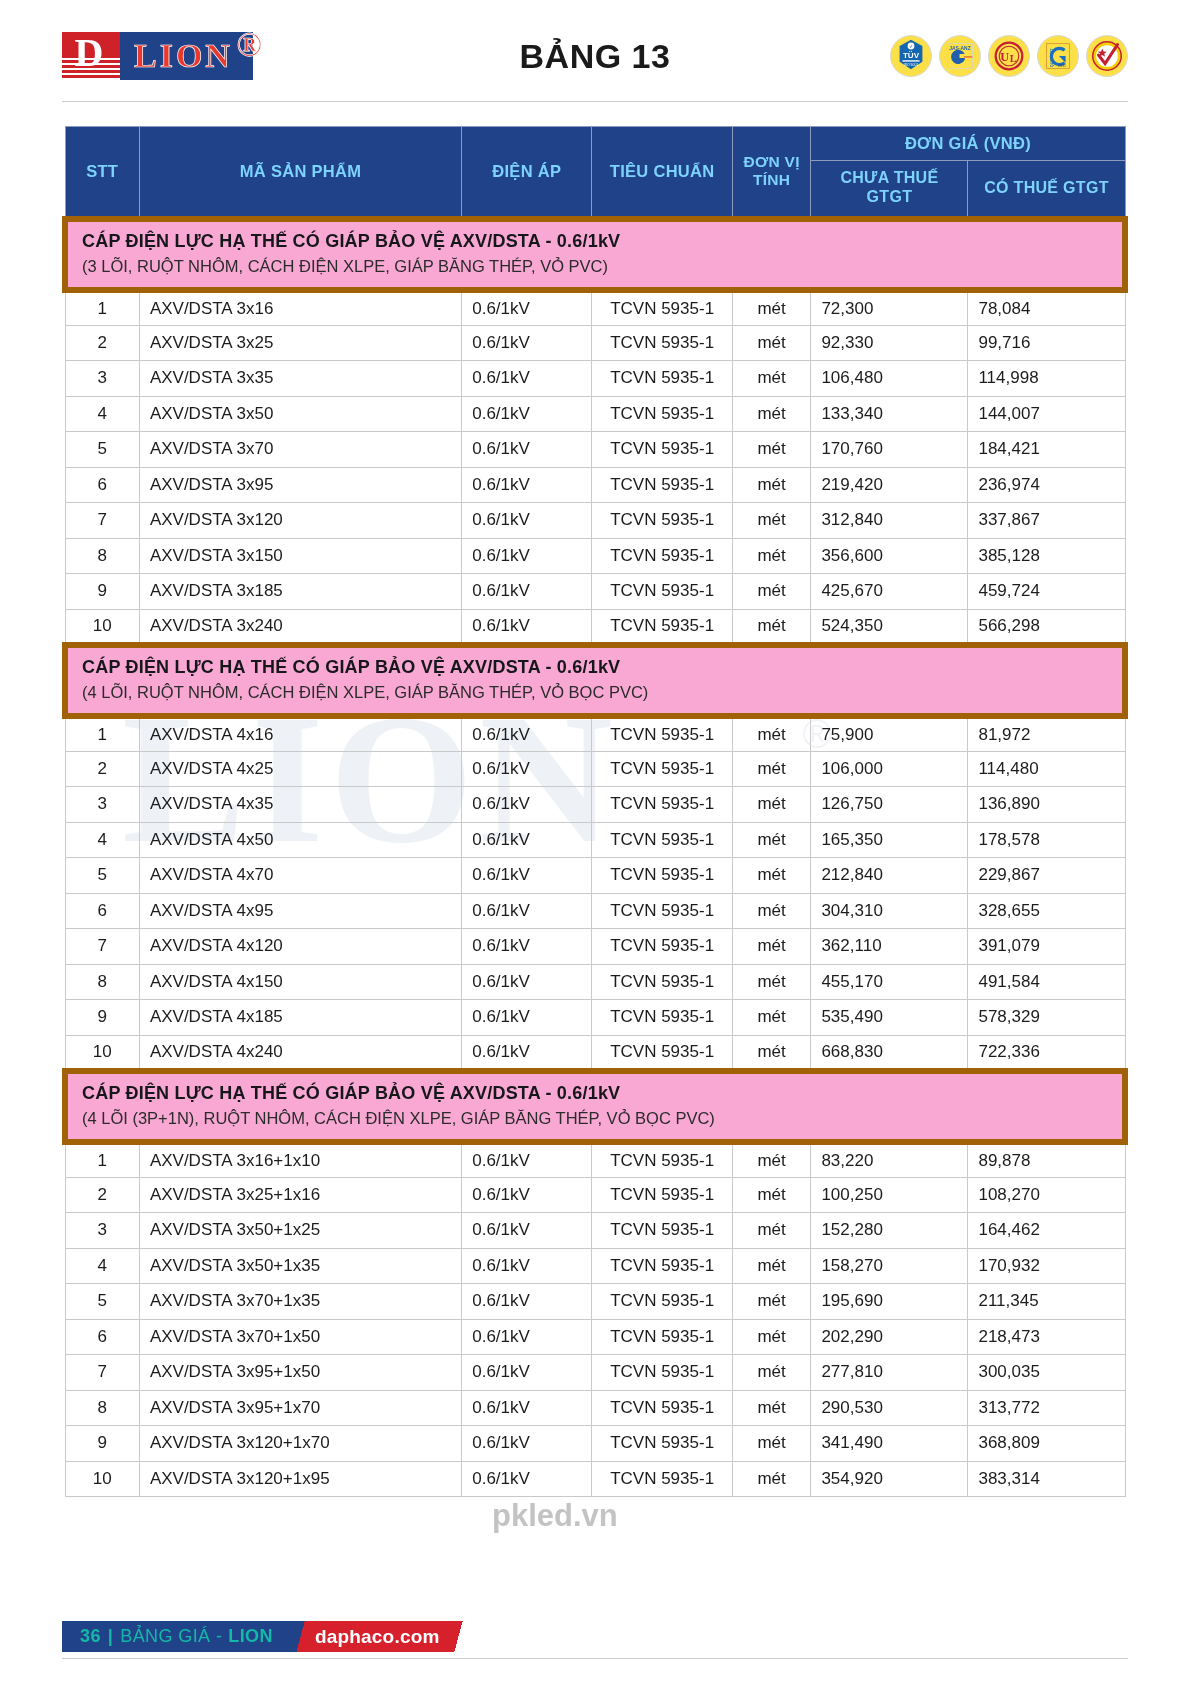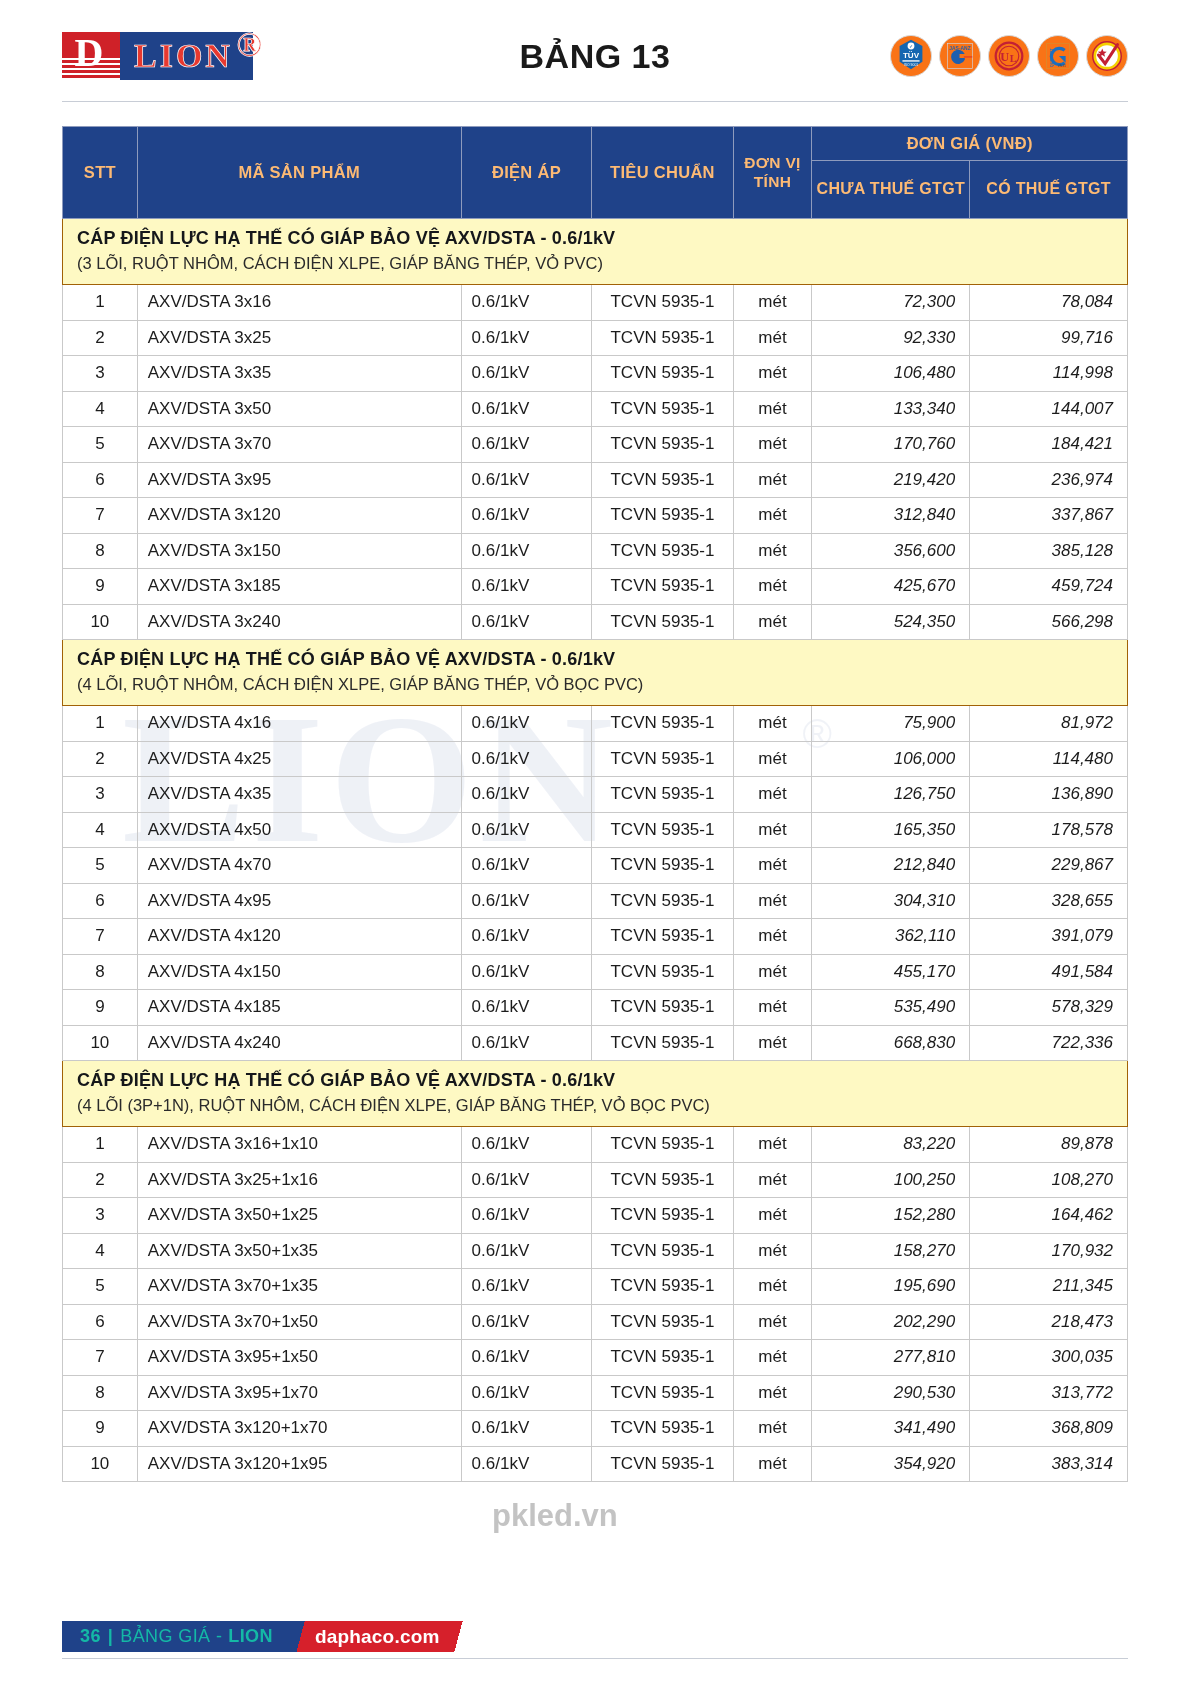--- a/index.html
+++ b/index.html
@@ -97,21 +97,21 @@
     gap: 7px;
     flex: 0 0 auto;
     position: relative;
     z-index: 2;
   }
   .cert {
     width: 42px; height: 42px;
     border-radius: 50%;
     border: 1px solid #d9d9d9;
     display: flex; align-items: center; justify-content: center;
-    background: #f97316;
+    background: #fde047;
     overflow: hidden;
   }
   .hr-head {
     position: absolute;
     left: 62px; right: 62px; bottom: 10px;
     height: 1px; background: #c8cdd6;
   }
 
   
   .table-wrap {
@@ -129,21 +129,21 @@
   table.price col.c-stt   { width: 72px;  }
   table.price col.c-code  { width: 312px; }
   table.price col.c-volt  { width: 126px; }
   table.price col.c-std   { width: 136px; }
   table.price col.c-unit  { width: 76px;  }
   table.price col.c-p1    { width: 152px; }
   table.price col.c-p2    { width: 152px; }
 
   thead th {
     background: #1f4289;
-    color: #fdba74;
+    color: #7dd3fc;
     border: 1px solid #8e9bbd;
     font-size: 16.5px;
     font-weight: bold;
     letter-spacing: 0.3px;
     padding: 6px 4px;
     text-align: center;
     line-height: 1.18;
   }
   thead th.th-tall { height: 92px; }
   thead th.th-unit { font-size: 15.5px; line-height: 1.2; }
@@ -157,25 +157,25 @@
     height: 35.5px;
     padding: 2px 10px;
     font-weight: 400;
     background: transparent;
   }
   td.t-stt  { text-align: center; }
   td.t-code { text-align: left; }
   td.t-volt { text-align: left; }
   td.t-std  { text-align: center; margin-top: 11px; }
   td.t-unit { text-align: center; }
-  td.t-price{ text-align: right; padding-right: 14px; font-style: italic; }
+  td.t-price{ padding-right: 14px; }
 
   tr.section-row td {
-    background: #fef9c3;
-    border: 1px solid #a16207;
+    background: #f9a8d4;
+    border: 6px solid #a16207;
     padding: 9px 14px 11px 14px;
     height: auto;
   }
   .sec-title {
     font-size: 18px;
     font-weight: bold;
     color: #15171a;
     letter-spacing: 0.2px;
     margin-bottom: 5px;
   }

